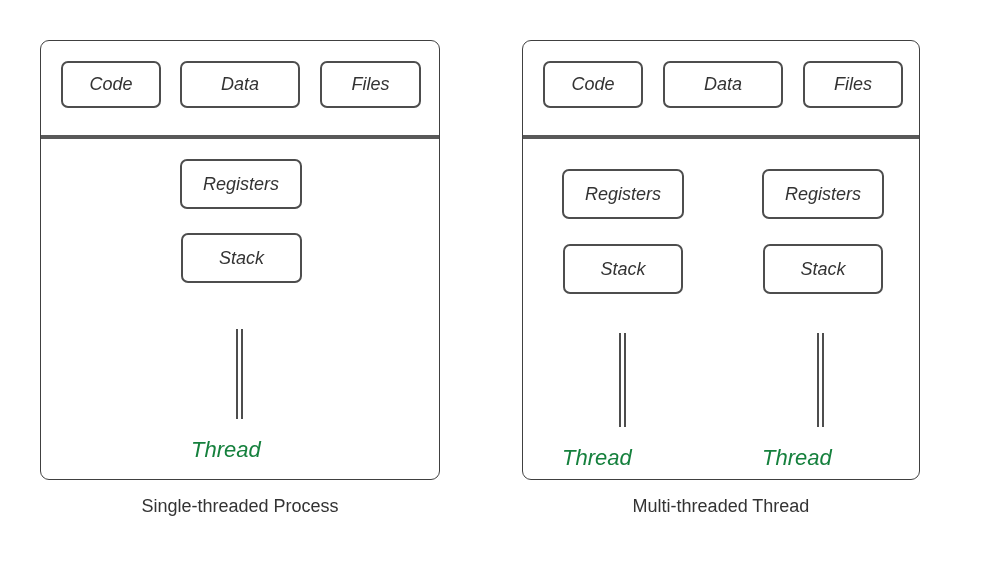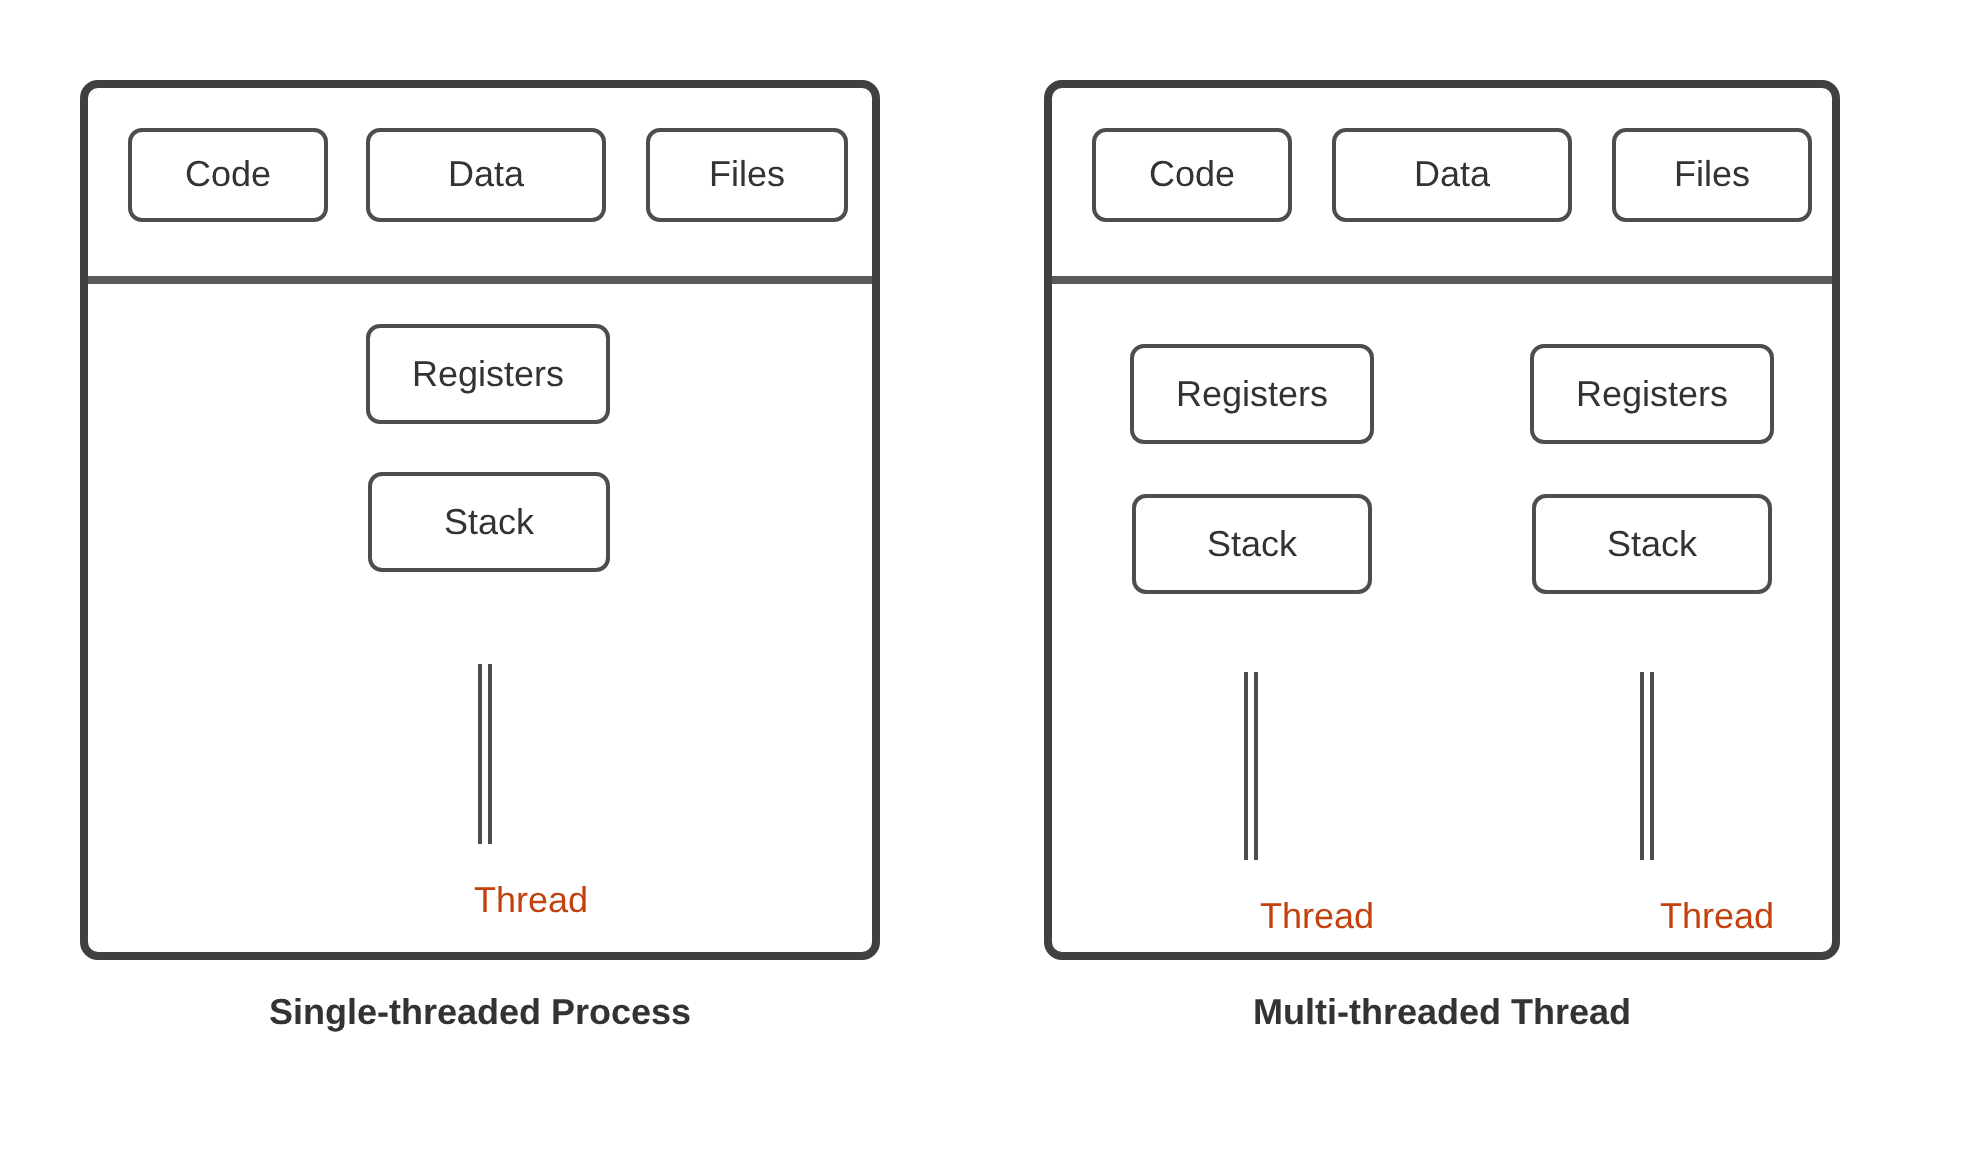--- a/index.html
+++ b/index.html
@@ -12,24 +12,25 @@
     position: relative;
     width: 982px;
     height: 581px;
     background: #ffffff;
     overflow: hidden;
   }
   .process-box {
     position: absolute;
     top: 40px;
     height: 440px;
-    border: 4px solid #404040;
+    border: 1px solid #404040;
     border-radius: 9px;
     background: #ffffff;
     box-sizing: border-box;
+    font-style: italic;
   }
   .process-box.left  { left: 40px;  width: 400px; }
   .process-box.right { left: 522px; width: 398px; }
   .divider {
     position: absolute;
     left: 0;
     top: 94px;
     width: 100%;
     height: 4px;
     background: #595959;
@@ -49,29 +50,29 @@
   .thread-line {
     position: absolute;
     width: 7px;
     height: 90px;
     border-left: 2px solid #4d4d4d;
     border-right: 2px solid #4d4d4d;
     box-sizing: border-box;
   }
   .thread-label {
     position: absolute;
-    font-size: 18px;
-    color: #c2410c;
-    text-align: right;
+    font-size: 22px;
+    color: #15803d;
+    text-align: left;
   }
   .caption {
     position: absolute;
     top: 496px;
     font-size: 18px;
-    font-weight: bold;
+    font-weight: normal;
     color: #333333;
     text-align: center;
   }
   .caption.left  { left: 40px;  width: 400px; }
   .caption.right { left: 522px; width: 398px; }
 </style>
 </head>
 <body>
 
 <div class="canvas">

